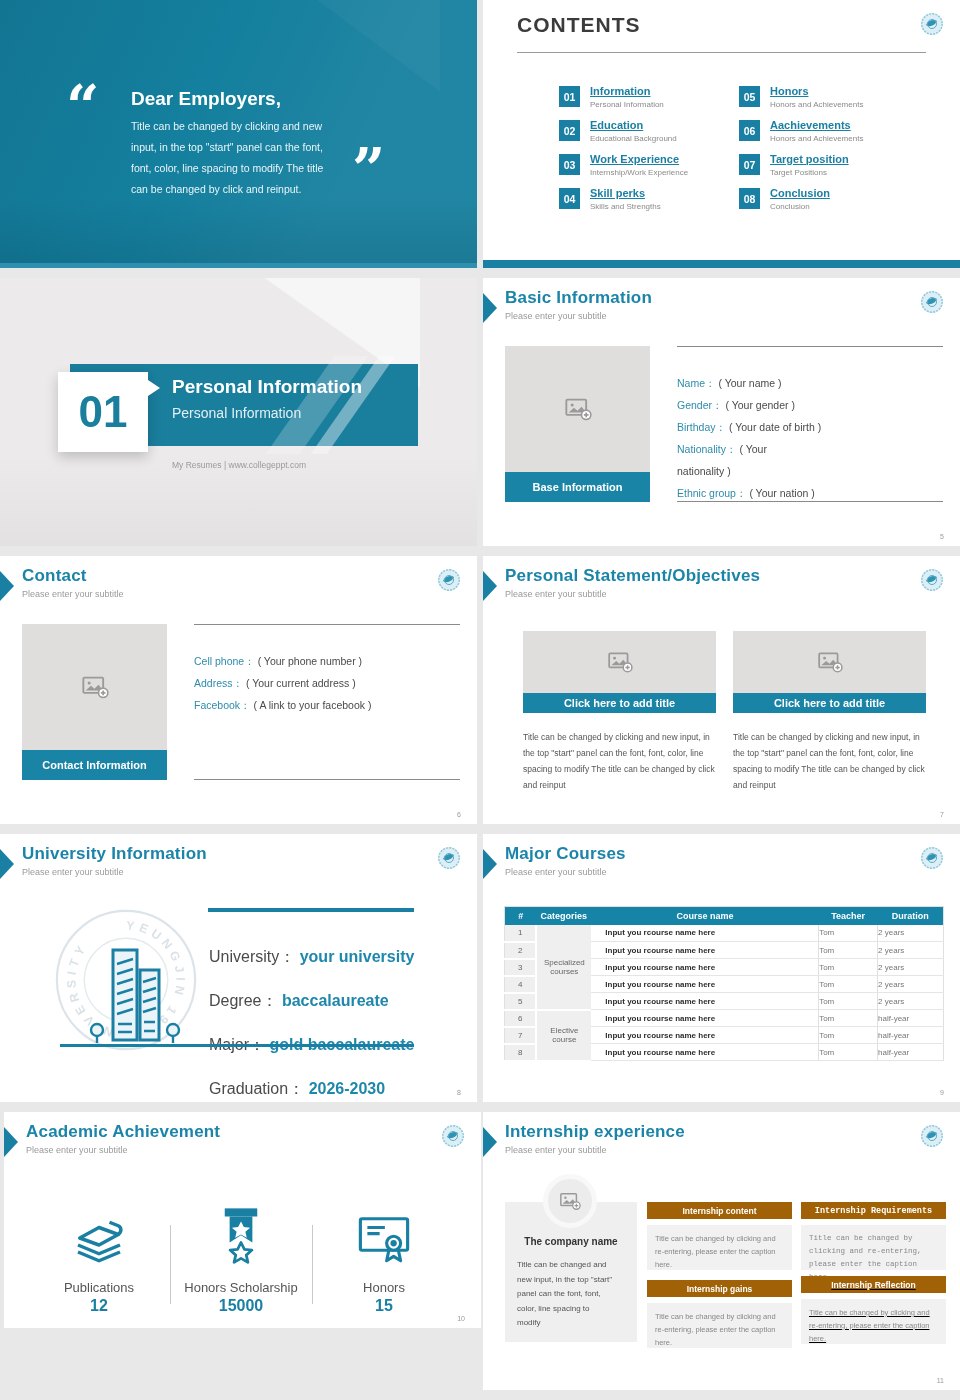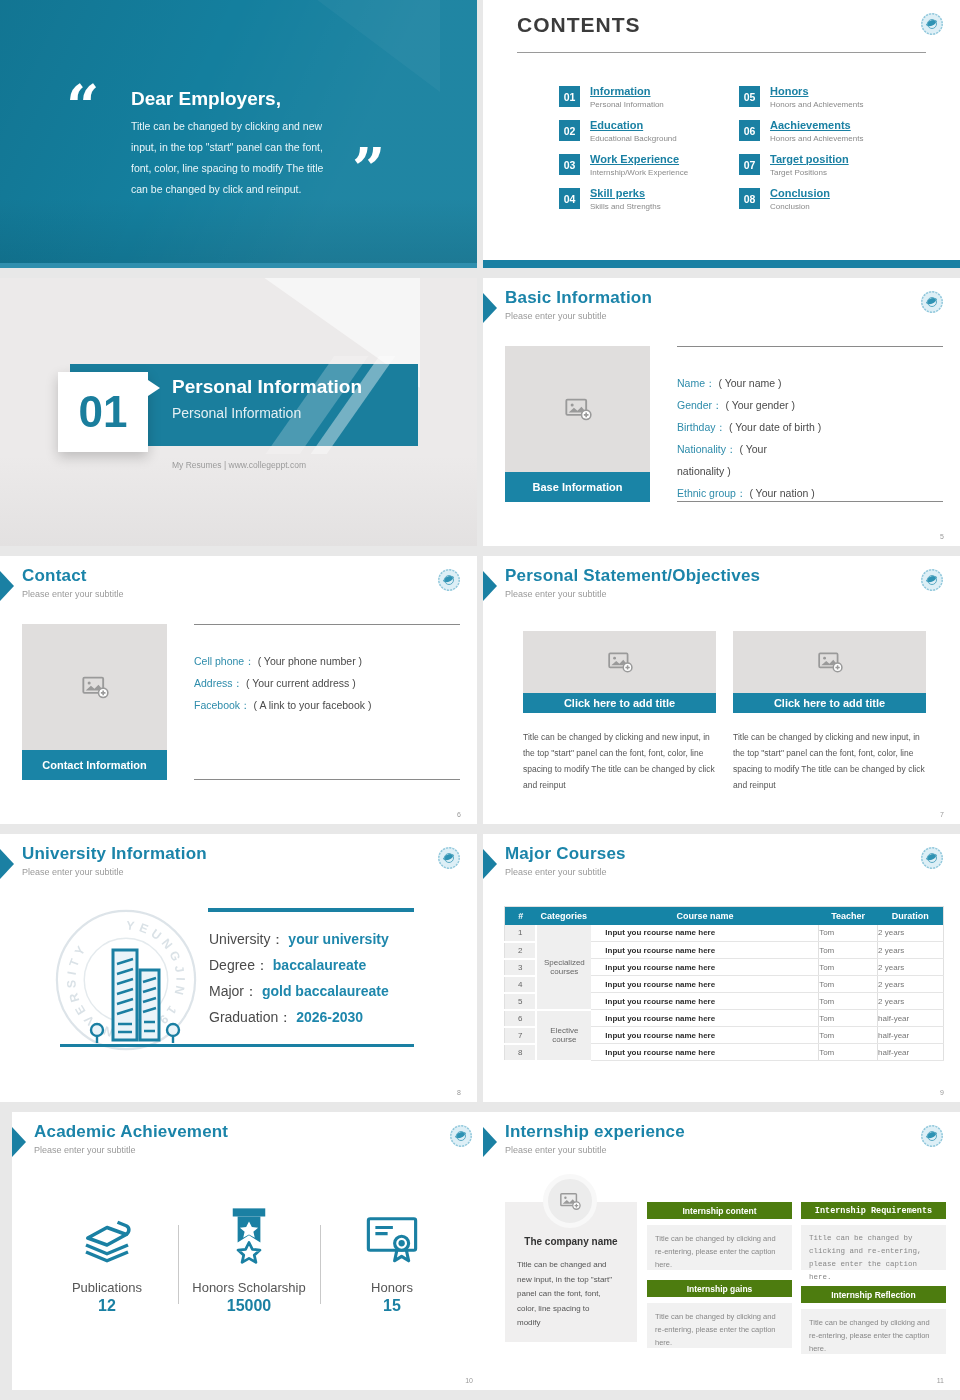--- a/index.html
+++ b/index.html
@@ -83,55 +83,55 @@
             display:flex; align-items:center; justify-content:center; }
   .st-body { margin-top:16px; font-size:8.5px; line-height:16px; color:#555; }
 
   
   #s-university { left:0; top:834px; }
   .u-seal { position:absolute; left:54px; top:74px; width:144px; height:144px; opacity:.85; }
   .u-topbar { position:absolute; left:208px; top:74px; width:206px; height:4px; background:#1a80a3; }
   .u-bottombar { position:absolute; left:60px; top:210px; width:354px; height:3px; background:#1a80a3; }
   .u-building { position:absolute; left:83px; top:108px; width:100px; height:102px; }
   .u-fields { position:absolute; left:209px; top:92px; list-style:none; }
-  .u-fields li { font-size:14px; line-height:26px; }
+  .u-fields li { font-size:16px; line-height:26px;margin-top:18px; }
   .u-label { color:#4a4a4a; }
   .u-value { color:#1e87ac; font-weight:bold; }
 
   
   #s-courses { left:483px; top:834px; }
   .course-table { position:absolute; left:21px; top:72px; width:440px; border-collapse:collapse; border:1px solid #e0e0e0; }
   .course-table th { background:#1584a6; color:#fff; font-size:9px; font-weight:bold; height:18px; }
   .course-table td { font-size:8px; height:17px; }
   .ct-num { background:#efefef; color:#666; text-align:center; border-bottom:2px solid #fff; }
   .ct-cat { background:#efefef; color:#666; text-align:center; border-bottom:2px solid #fff; border-left:2px solid #fff; line-height:9px; }
   .ct-course { font-weight:bold; color:#2e2e2e; padding-left:14px; border-bottom:1px solid #e5e5e5; }
   .ct-teacher, .ct-dur { color:#777; text-align:left; border-left:1px solid #e0e0e0; border-bottom:1px solid #e5e5e5; }
 
   
-  #s-achievement { left:12px; top:1112px; height:278px; }
+  #s-achievement { left:4px; top:1112px; height:216px; }
   .ach-item { position:absolute; top:92px; width:140px; text-align:center; }
   .ach-item.a1 { left:25px; } .ach-item.a2 { left:167px; } .ach-item.a3 { left:310px; }
   .ach-icon { height:62px; display:flex; align-items:flex-end; justify-content:center; }
   .ach-label { margin-top:14px; font-size:13px; color:#555; }
   .ach-value { margin-top:2px; font-size:16px; font-weight:bold; color:#1a80a3; }
   .ach-sep { position:absolute; top:113px; width:1px; height:79px; background:#c9c9c9; }
   .ach-sep.p1 { left:166px; } .ach-sep.p2 { left:308px; }
 
   
   #s-internship { left:483px; top:1112px; height:278px; }
   .comp-card { position:absolute; left:22px; top:90px; width:132px; height:140px; background:#f0efef; }
   .comp-circle { position:absolute; left:60px; top:62px; width:54px; height:54px; border-radius:50%;
                  background:#ececec; border:5px solid #f8f8f8; display:flex; align-items:center; justify-content:center; }
   .comp-name { position:absolute; left:22px; top:124px; width:132px; text-align:center; font-size:10px; font-weight:bold; color:#333; }
   .comp-body { position:absolute; left:34px; top:146px; width:112px; font-size:8px; line-height:14.5px; color:#555; white-space:pre-line; }
   .i-box { position:absolute; width:145px; }
   .i-box.b1 { left:164px; top:90px; } .i-box.b2 { left:318px; top:90px;font-family:Liberation Mono, monospace; }
-  .i-box.b3 { left:164px; top:168px; } .i-box.b4 { left:318px; top:174px; }
-  .i-box-header { height:17px; background:#4d7c0f; color:#fff; font-size:8.5px; font-weight:bold;
+  .i-box.b3 { left:164px; top:168px; } .i-box.b4 { left:318px; top:164px;text-decoration:underline; }
+  .i-box-header { height:17px; background:#a16207; color:#fff; font-size:8.5px; font-weight:bold;
                   display:flex; align-items:center; justify-content:center; }
   .i-box-body { margin-top:6px; height:45px; background:#f1f1f1; padding:7px 8px 0 8px; font-size:7.5px; line-height:13px; color:#888; }
 </style>
 </head>
 <body>
 
 <div class="slide" id="s-quote">
   <div class="q-shape1"></div>
   <div class="q-shape2"></div>
   <div class="q-shape3"></div>

